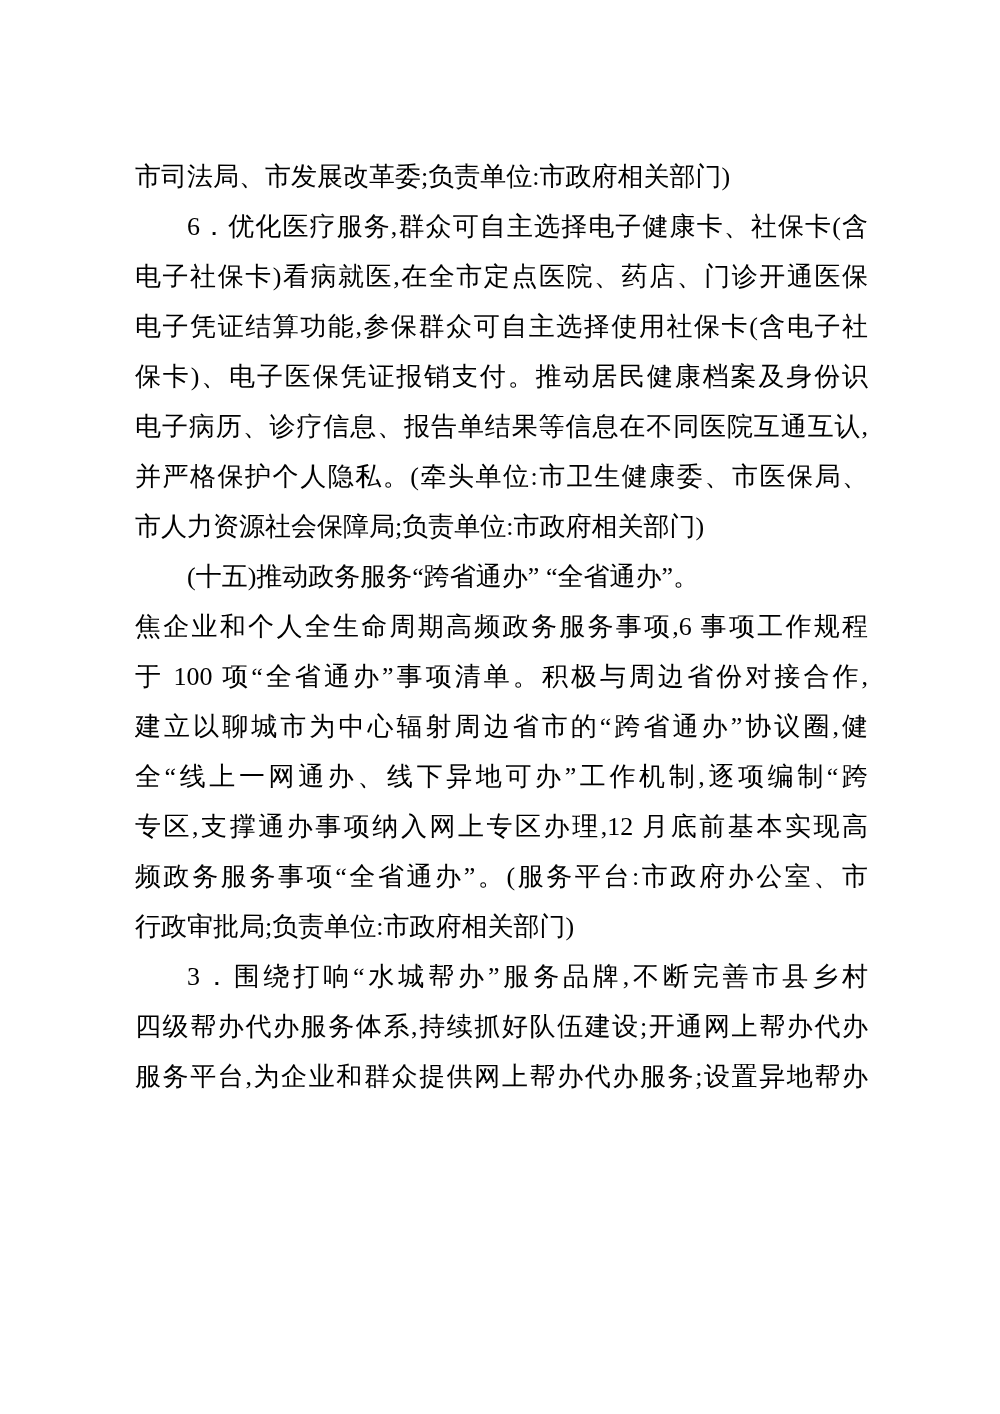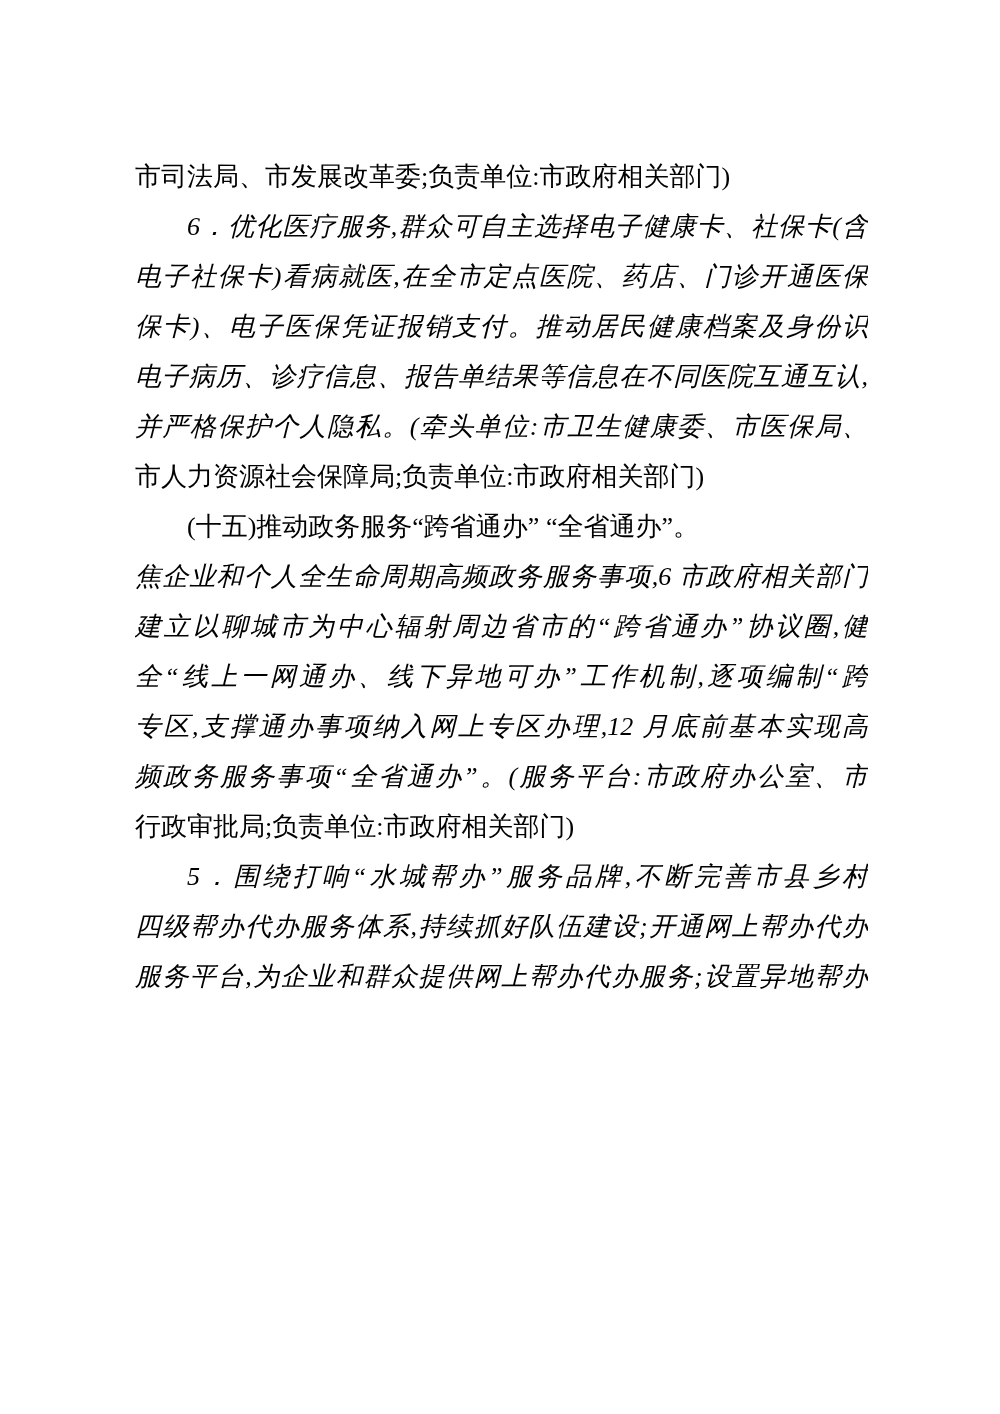--- a/index.html
+++ b/index.html
@@ -28,21 +28,20 @@
     height: 50px;
     color: #000000;
     text-align: left;
     white-space: normal;
     overflow: hidden;
   }
   .line.fill {
     text-align: justify;
     text-align-last: justify;
     text-justify: inter-character;
-    font-style: italic;
   }
   .line.indent {
     text-indent: 52px;
   }
   .line.heading {
     font-weight: normal;
   }
   .page-number {
     position: absolute;
     left: 135px;
@@ -54,29 +53,31 @@
   }
 </style>
 </head>
 <body>
 
 <div class="page">
   <div class="text-block">
     <div class="line">市司法局、市发展改革委;负责单位:市政府相关部门)</div>
     <div class="line fill indent">6．优化医疗服务,群众可自主选择电子健康卡、社保卡(含</div>
     <div class="line fill">电子社保卡)看病就医,在全市定点医院、药店、门诊开通医保</div>
+    <div class="line fill">电子凭证结算功能,参保群众可自主选择使用社保卡(含电子社</div>
     <div class="line fill">保卡)、电子医保凭证报销支付。推动居民健康档案及身份识别、</div>
     <div class="line fill">电子病历、诊疗信息、报告单结果等信息在不同医院互通互认,</div>
     <div class="line fill">并严格保护个人隐私。(牵头单位:市卫生健康委、市医保局、</div>
     <div class="line">市人力资源社会保障局;负责单位:市政府相关部门)</div>
     <div class="line indent heading">(十五)推动政务服务“跨省通办” “全省通办”。</div>
-    <div class="line fill">焦企业和个人全生命周期高频政务服务事项,6 市政府相关部门</div>
+    <div class="line fill">焦企业和个人全生命周期高频政务服务事项,6 事项工作规程</div>
+    <div class="line fill">于 100 项“全省通办”事项清单。积极与周边省份对接合作,</div>
     <div class="line fill">建立以聊城市为中心辐射周边省市的“跨省通办”协议圈,健</div>
     <div class="line fill">全“线上一网通办、线下异地可办”工作机制,逐项编制“跨</div>
     <div class="line fill">专区,支撑通办事项纳入网上专区办理,12 月底前基本实现高</div>
     <div class="line fill">频政务服务事项“全省通办”。(服务平台:市政府办公室、市</div>
     <div class="line">行政审批局;负责单位:市政府相关部门)</div>
-    <div class="line fill indent">5．围绕打响“水城帮办”服务品牌,不断完善市县乡村</div>
+    <div class="line fill indent">3．围绕打响“水城帮办”服务品牌,不断完善市县乡村</div>
     <div class="line fill">四级帮办代办服务体系,持续抓好队伍建设;开通网上帮办代办</div>
     <div class="line fill">服务平台,为企业和群众提供网上帮办代办服务;设置异地帮办</div>
   </div>
   <div class="page-number">- 256 -</div>
 </div>
 
 </body></html>

